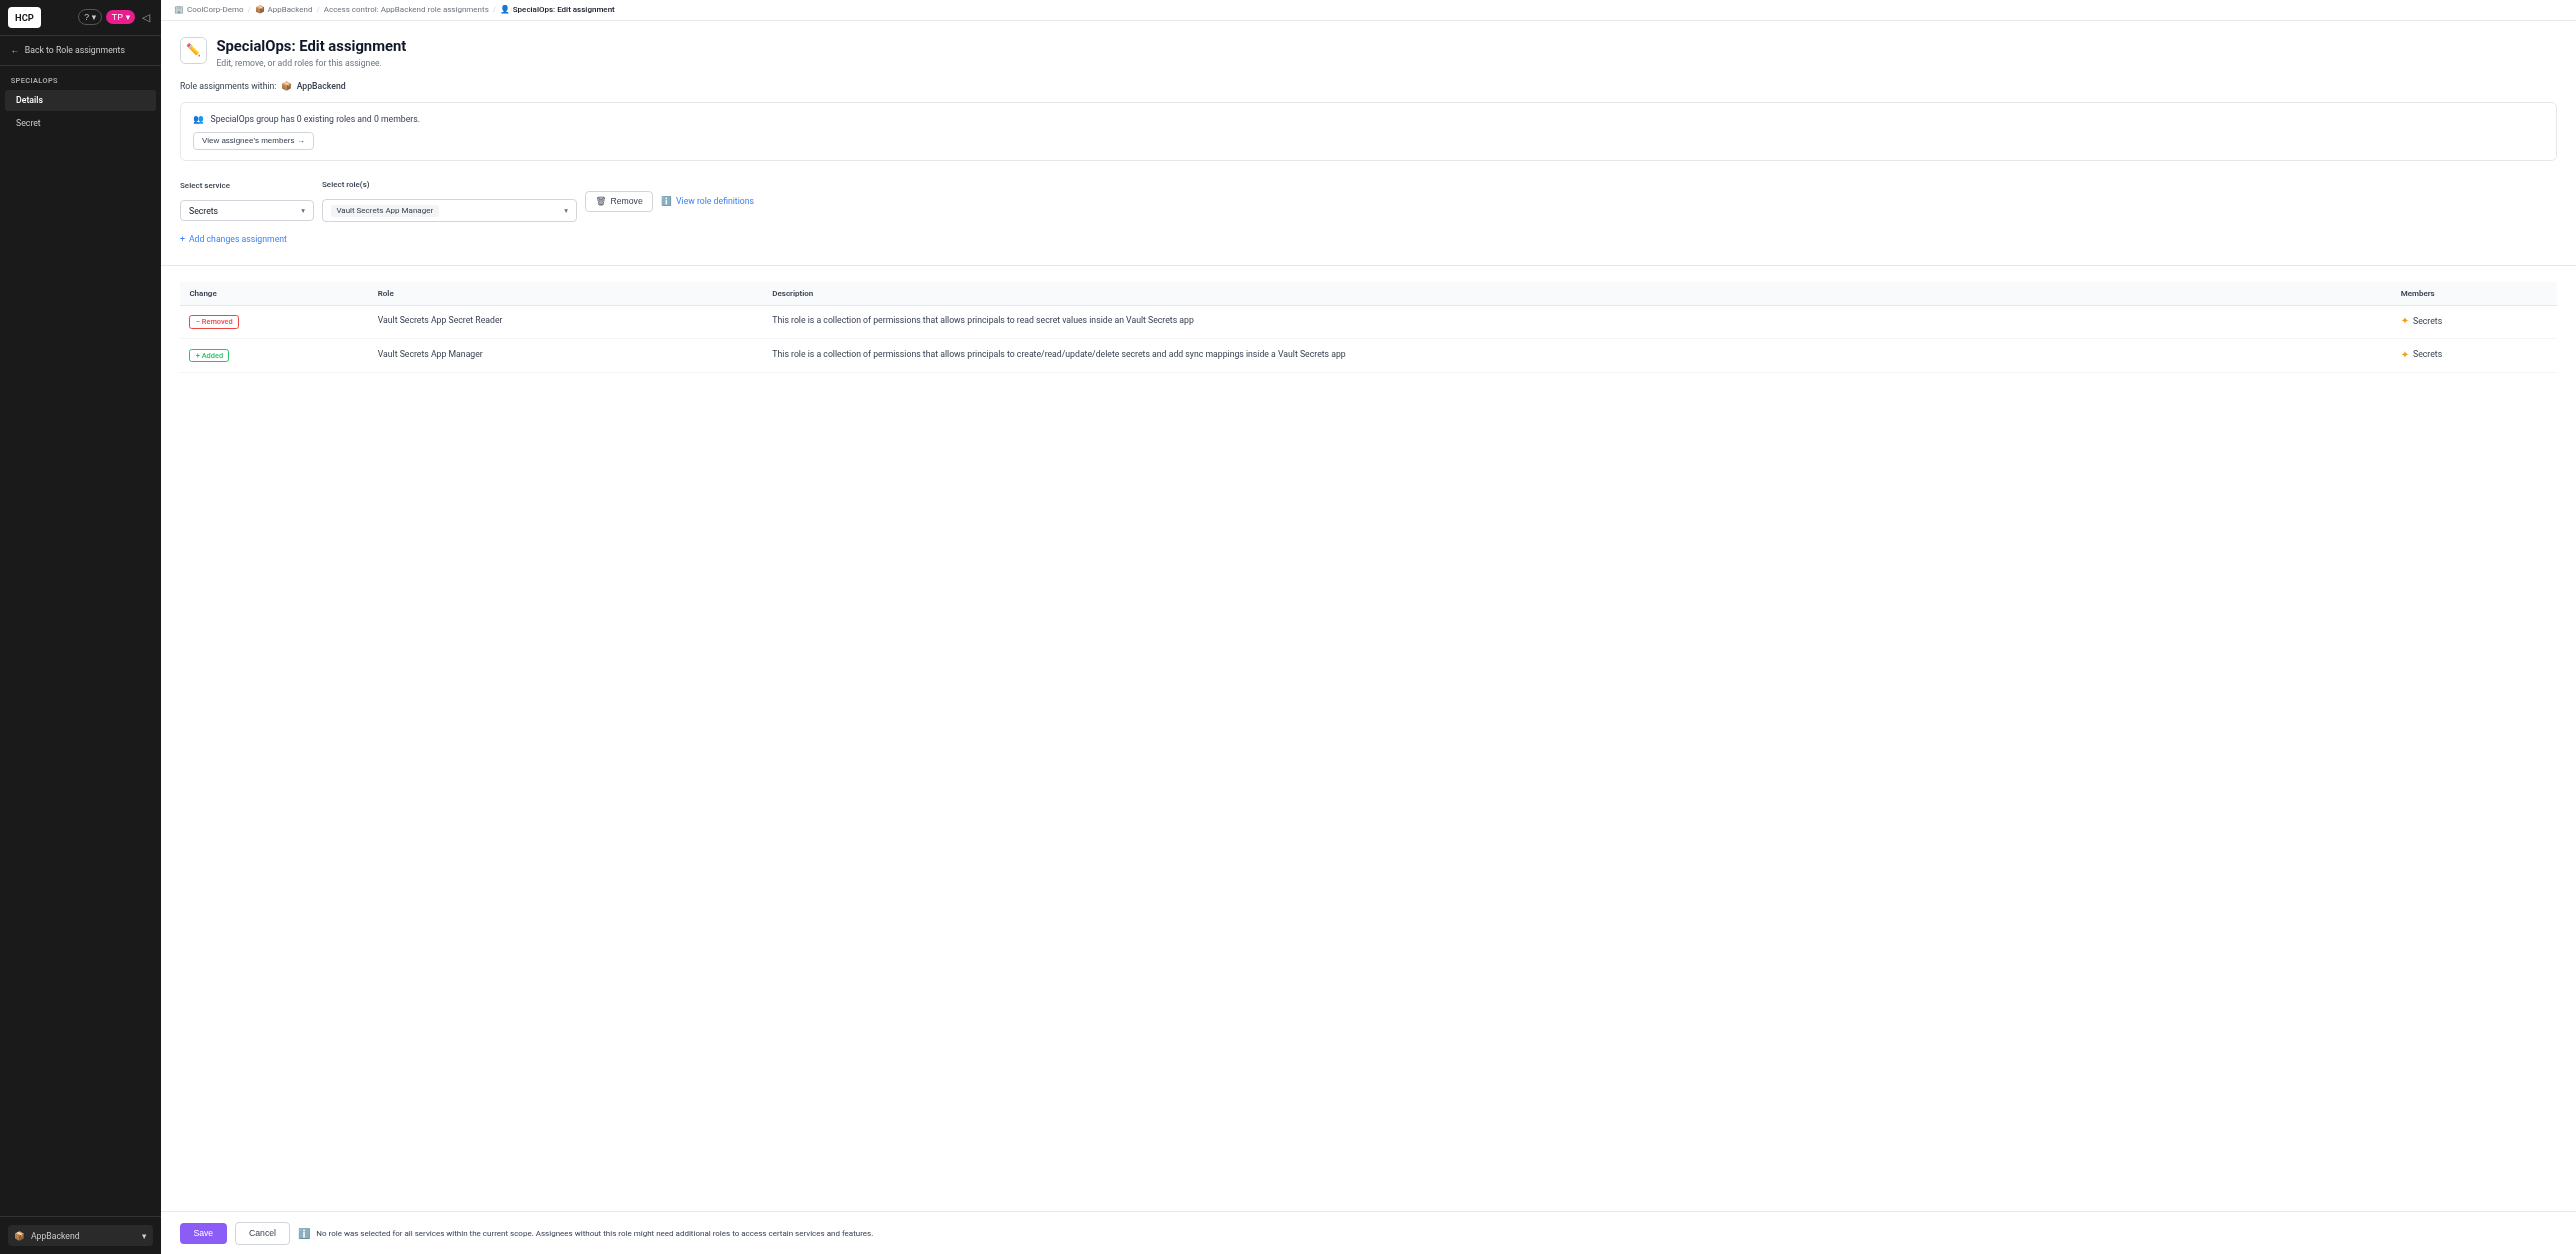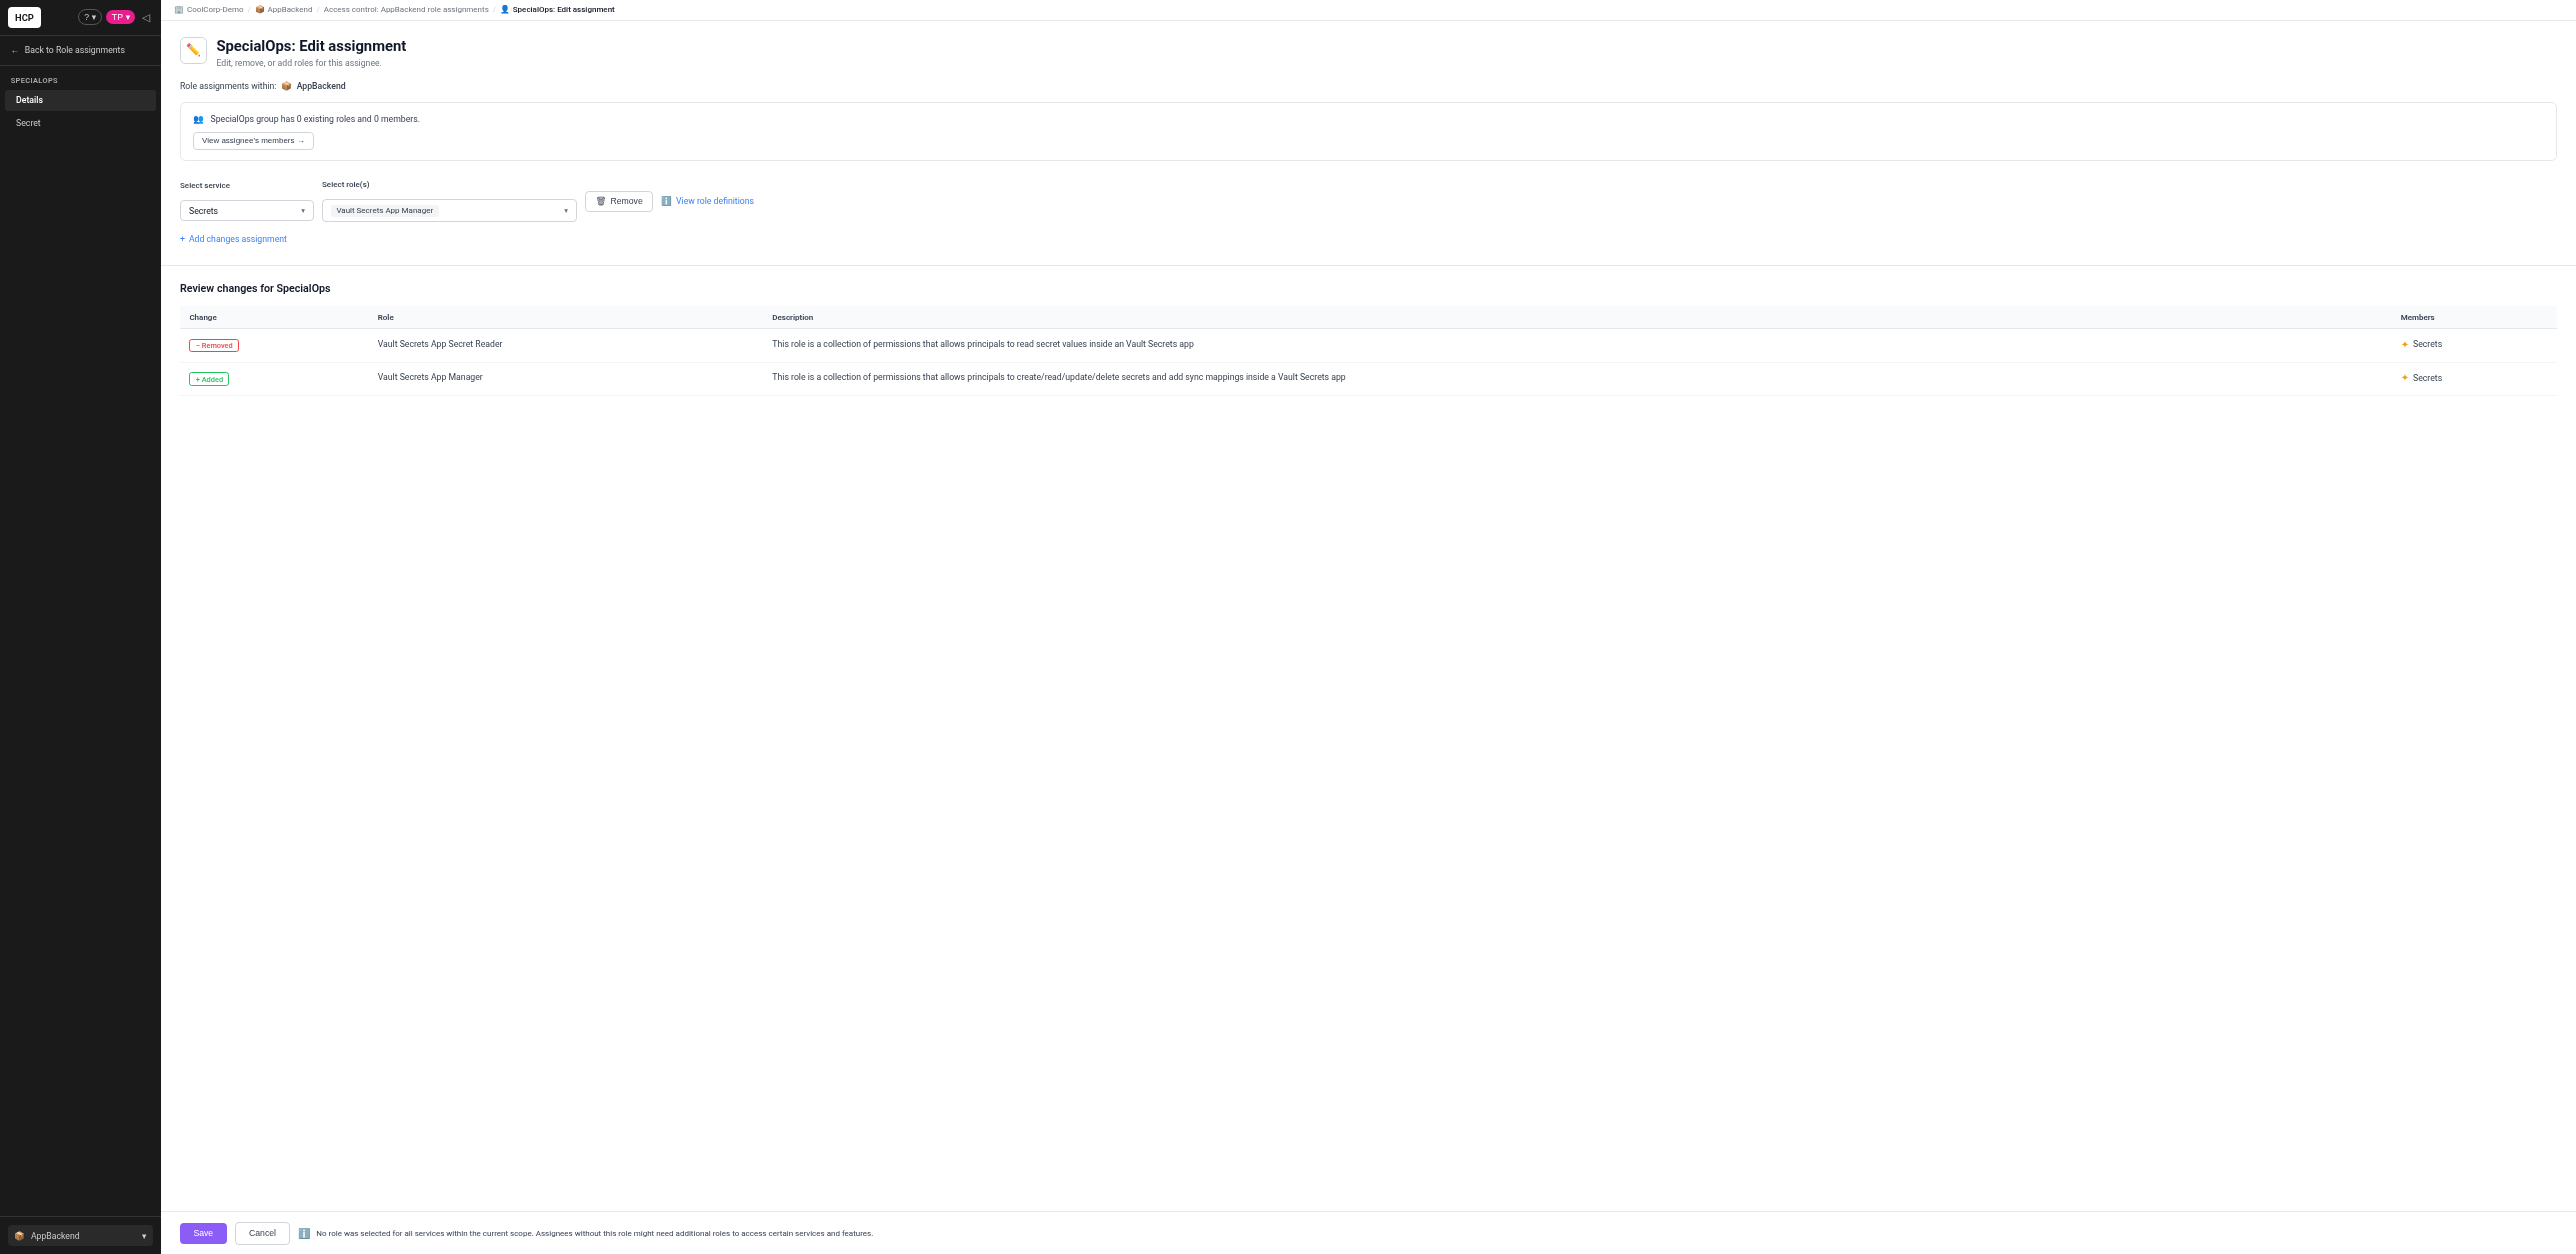--- a/index.html
+++ b/index.html
@@ -493,21 +493,20 @@
 
     
     <div class="add-another">
       <span>+</span>
       <span>Add changes assignment</span>
     </div>
 
     <hr class="divider">
 
     
-    <div class="review-title">Review changes for SpecialOps</div>
 
     <table class="review-table">
       <thead>
         <tr>
           <th>Change</th>
           <th>Role</th>
           <th>Description</th>
           <th>Members</th>
         </tr>
       </thead>

